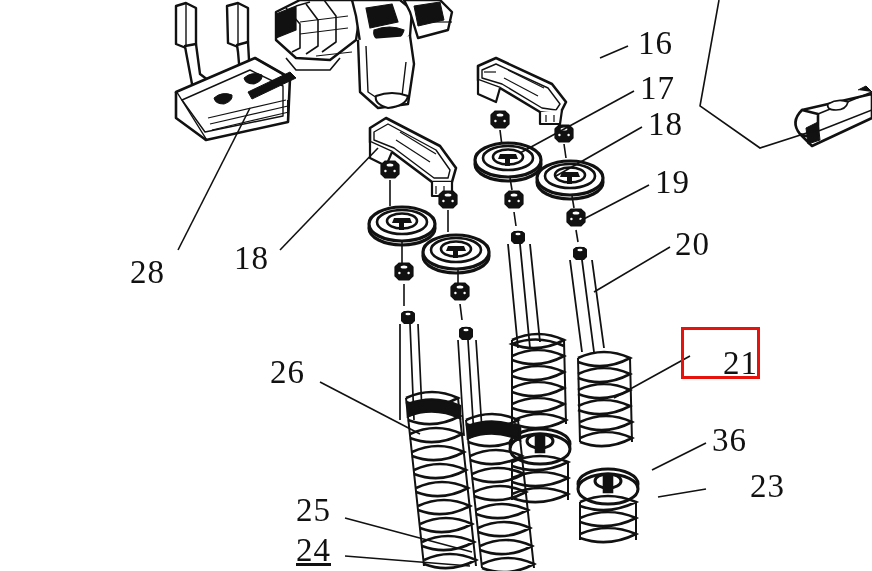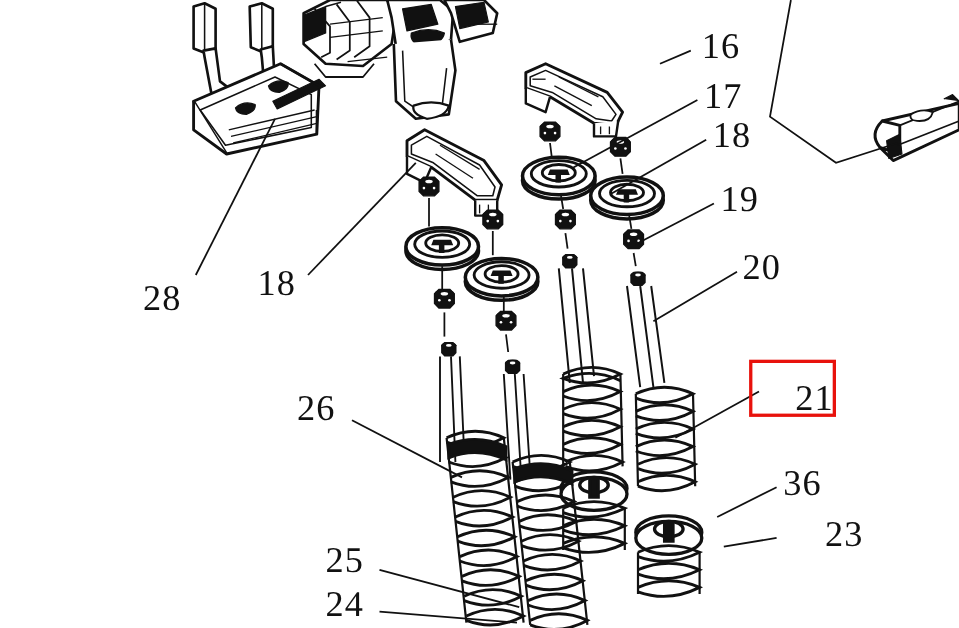--- a/index.html
+++ b/index.html
@@ -270,19 +270,19 @@
   <div class="hl-box" style="left: 681px; top: 327px; width: 79px; height: 52px; border-color: rgb(232, 18, 12); border-width: 3px;"></div>
 
   <div class="callout-label" style="left:638px; top:27px;">16</div>
   <div class="callout-label" style="left:640px; top:72px;">17</div>
   <div class="callout-label" style="left:648px; top:108px;text-align:right;">18</div>
   <div class="callout-label" style="left:655px; top:166px;text-align:center;">19</div>
   <div class="callout-label" style="left:675px; top:228px;">20</div>
   <div class="callout-label" style="left:703px; top:347px;margin-left:20px;">21</div>
   <div class="callout-label" style="left:712px; top:424px;">36</div>
   <div class="callout-label" style="left:712px; top:470px;margin-left:38px;">23</div>
-  <div class="callout-label" style="left:296px; top:534px;">24</div>
+  <div class="callout-label" style="left:296px; top:534px;text-decoration:underline;">24</div>
   <div class="callout-label" style="left:296px; top:494px;">25</div>
   <div class="callout-label" style="left:270px; top:356px;">26</div>
   <div class="callout-label" style="left:234px; top:242px;">18</div>
   <div class="callout-label" style="left:130px; top:256px;">28</div>
 
 </div>
 
 </body></html>

